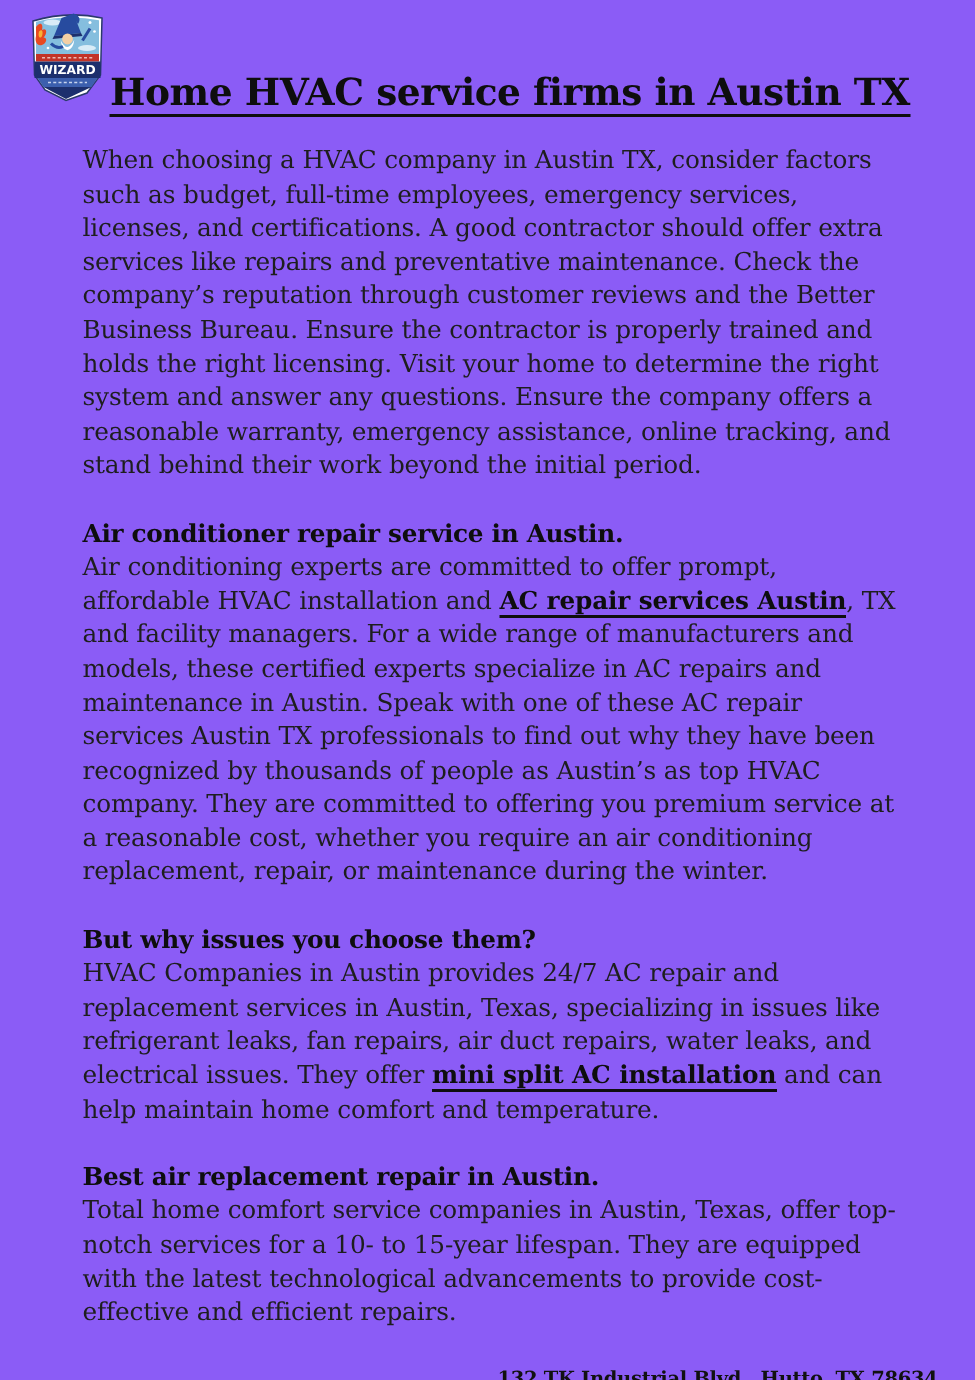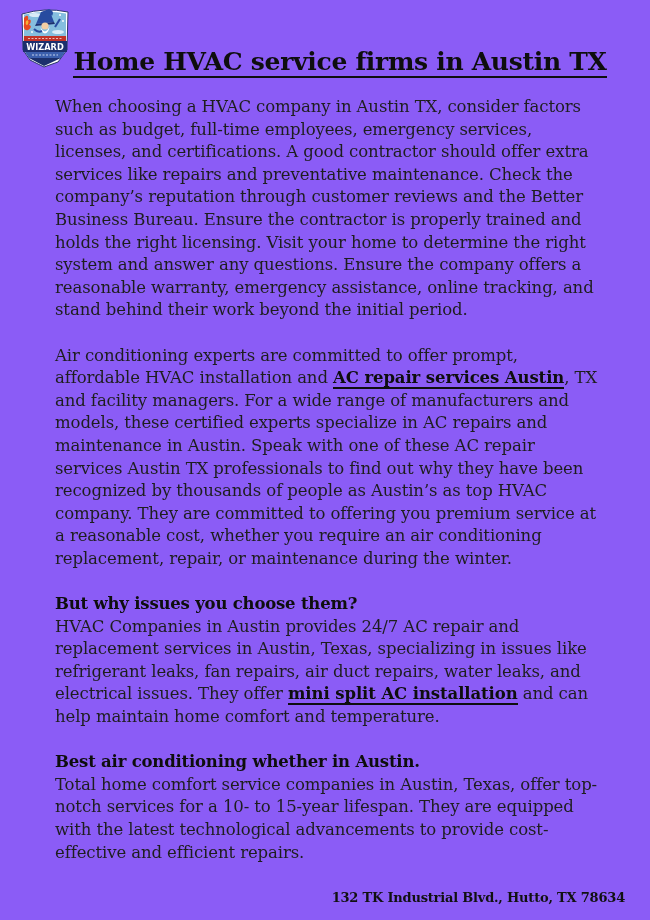--- a/index.html
+++ b/index.html
@@ -123,28 +123,29 @@
     </div>
     <h1 class="doc-title"><span class="title-text">Home HVAC service firms in Austin TX</span></h1>
   </div>
 
   <div class="doc-main">
     <div id="doc-sections">
         <section class="doc-section">
           <p class="sec-para"><span>When choosing a HVAC company in Austin TX, consider factors such as budget, full-time employees, emergency services, licenses, and certifications. A good contractor should offer extra services like repairs and preventative maintenance. Check the company’s reputation through customer reviews and the Better Business Bureau. Ensure the contractor is properly trained and holds the right licensing. Visit your home to determine the right system and answer any questions. Ensure the company offers a reasonable warranty, emergency assistance, online tracking, and stand behind their work beyond the initial period.</span></p>
         </section>
         <section class="doc-section">
+          <h2 class="sec-heading">Air conditioner repair service in Austin.</h2>
           <p class="sec-para"><span>Air conditioning experts are committed to offer prompt, affordable HVAC installation and </span><a class="inline-link">AC repair services Austin</a><span>, TX and facility managers. For a wide range of manufacturers and models, these certified experts specialize in AC repairs and maintenance in Austin. Speak with one of these AC repair services Austin TX professionals to find out why they have been recognized by thousands of people as Austin’s as top HVAC company. They are committed to offering you premium service at a reasonable cost, whether you require an air conditioning replacement, repair, or maintenance during the winter.</span></p>
         </section>
         <section class="doc-section">
           <h2 class="sec-heading">But why issues you choose them?</h2>
           <p class="sec-para"><span>HVAC Companies in Austin provides 24/7 AC repair and replacement services in Austin, Texas, specializing in issues like refrigerant leaks, fan repairs, air duct repairs, water leaks, and electrical issues. They offer </span><a class="inline-link">mini split AC installation</a><span> and can help maintain home comfort and temperature.</span></p>
         </section>
         <section class="doc-section">
-          <h2 class="sec-heading">Best air conditioning whether in Austin.</h2>
+          <h2 class="sec-heading">Best air replacement repair in Austin.</h2>
           <p class="sec-para"><span>Total home comfort service companies in Austin, Texas, offer top-notch services for a 10- to 15-year lifespan. They are equipped with the latest technological advancements to provide cost-effective and efficient repairs.</span></p>
         </section>
       </div>
 
     <div class="doc-footer">
       <div>132 TK Industrial Blvd., Hutto, TX 78634</div>
 
     </div>
   </div>
 

